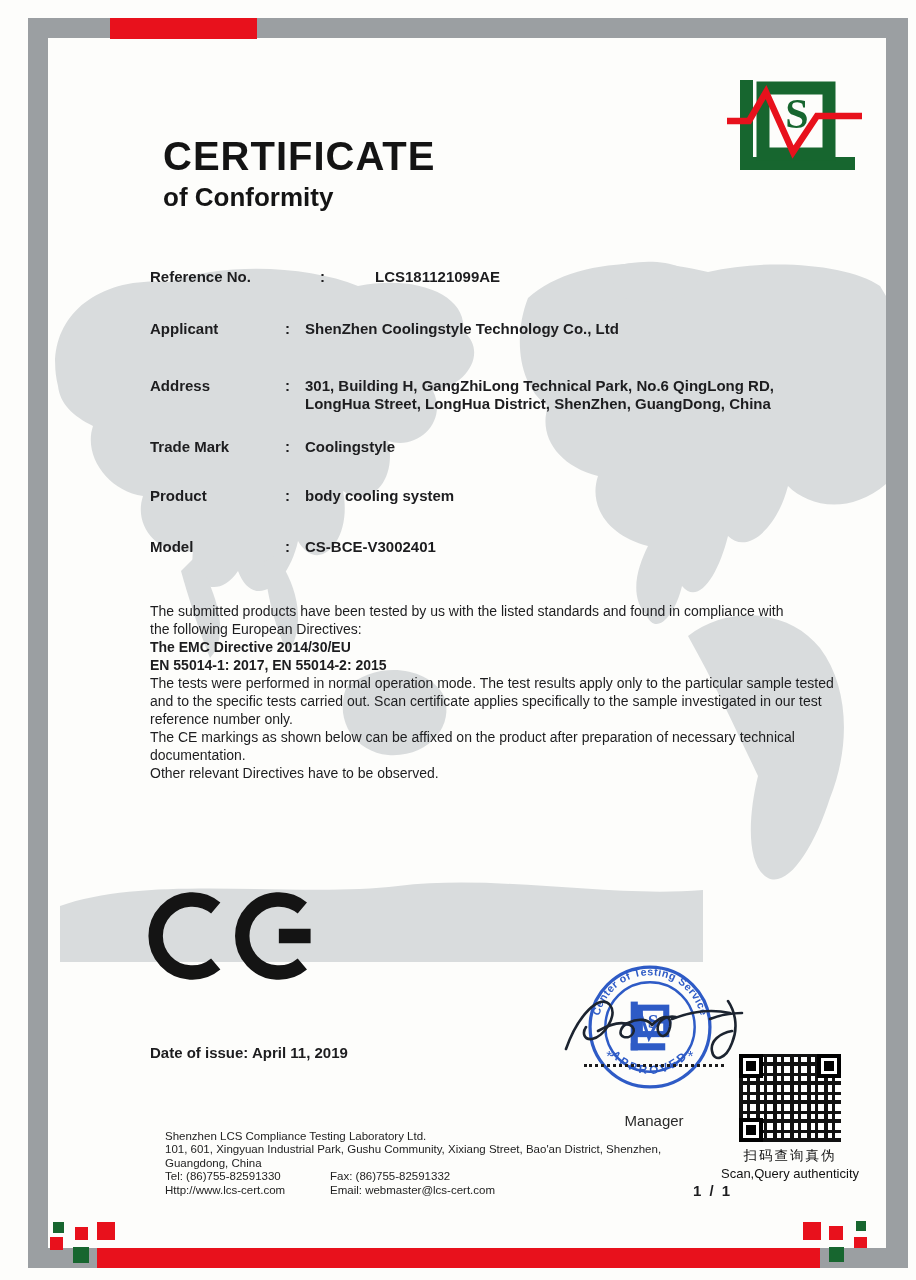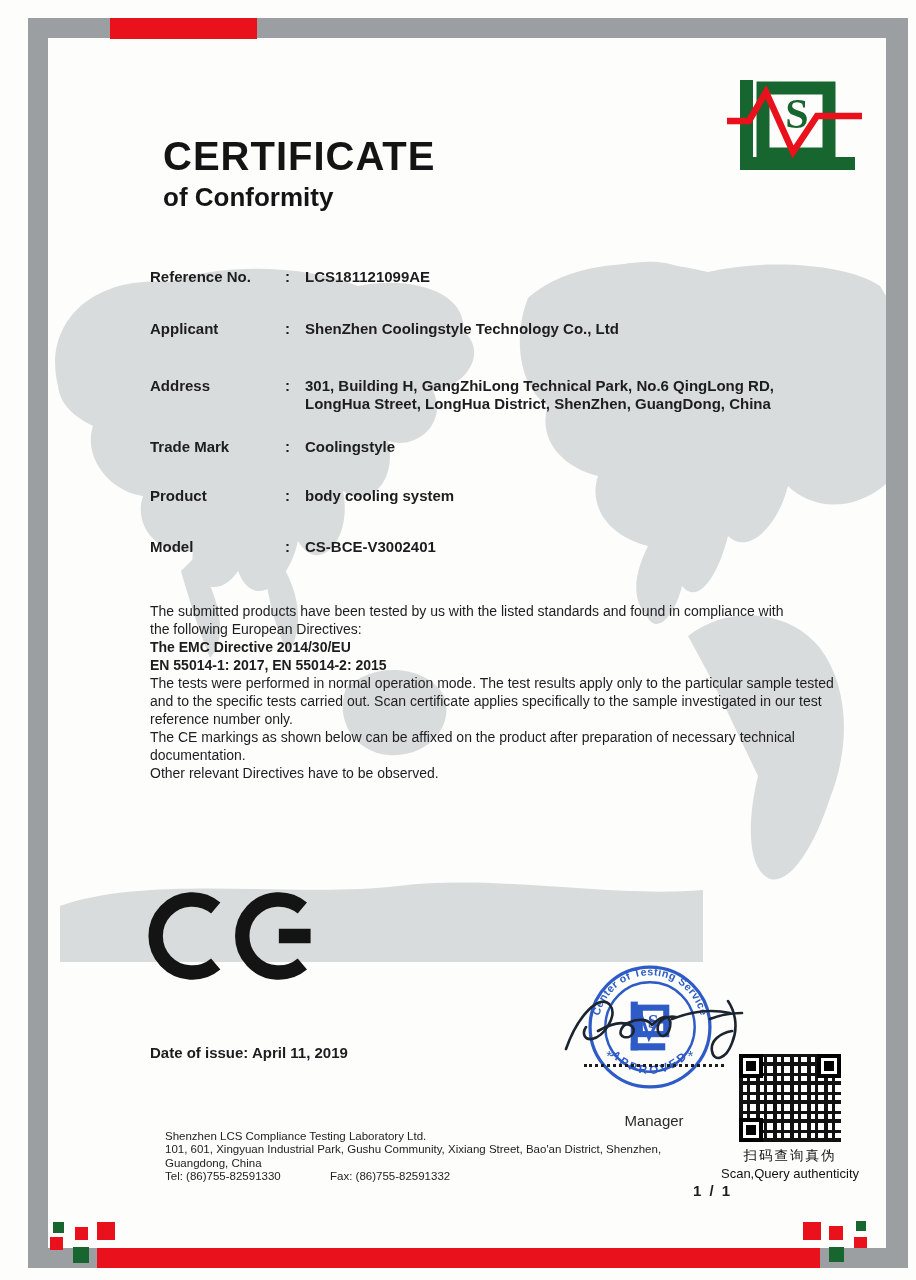--- a/index.html
+++ b/index.html
@@ -29,21 +29,21 @@
   .title { font-size:40px; font-weight:bold; letter-spacing:1px; color:#141414; }
   .subtitle { font-size:26px; font-weight:bold; margin-top:3px; color:#141414; }
   .logo { position:absolute; left:722px; top:72px; }
 
   
   .fields { position:absolute; left:150px; top:266px; width:660px; font-size:15px; font-weight:bold; }
   .field-row { display:flex; align-items:flex-start; line-height:18px; }
   .f-label { width:135px; flex:none; }
   .f-colon { width:20px; flex:none; text-align:left; }
   .f-value { width:505px; }
-  .field-row:nth-child(1){ margin-top:2px; margin-bottom:34px; }
+  .field-row:nth-child(1){ margin-top:2px; margin-bottom:34px;gap:35px; }
   .field-row:nth-child(2){ margin-bottom:39px; }
   .field-row:nth-child(3){ margin-bottom:25px; }
   .field-row:nth-child(4){ margin-bottom:31px; }
   .field-row:nth-child(5){ margin-bottom:33px; }
 
   
   .statements { position:absolute; left:150px; top:602px; width:688px; font-size:14px; line-height:18px; }
   .statements p { margin:0; }
   .p1 { margin-top:6px; max-width:650px; }
   .p2 { margin-top:11px; font-weight:bold; }
@@ -237,15 +237,19 @@
   <div class="page-num">1 / 1</div>
 
   <div class="footer">
     <div>Shenzhen LCS Compliance Testing Laboratory Ltd.</div>
     <div>101, 601, Xingyuan Industrial Park, Gushu Community, Xixiang Street, Bao'an District, Shenzhen,</div>
     <div>Guangdong, China</div>
     <div class="f-cols">
       <span class="c1">Tel: (86)755-82591330</span>
       <span>Fax: (86)755-82591332</span>
     </div>
+    <div class="f-cols">
+      <span class="c1">Http://www.lcs-cert.com</span>
+      <span>Email: webmaster@lcs-cert.com</span>
+    </div>
   </div>
 
 </div>
 
 </body></html>

